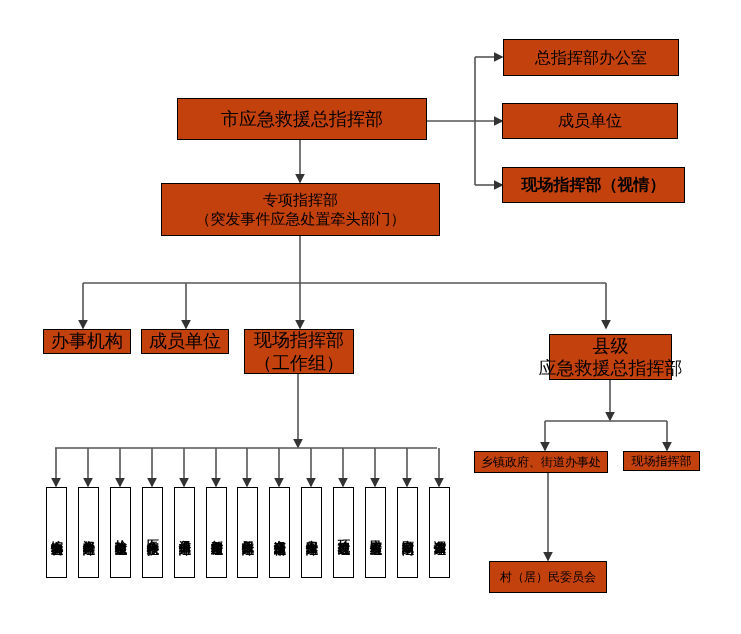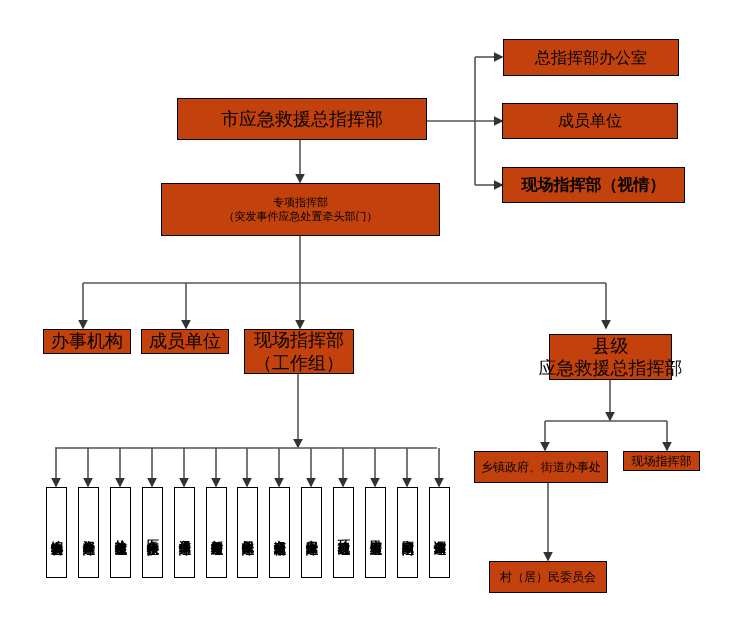--- a/index.html
+++ b/index.html
@@ -7,21 +7,21 @@
          font-family: "DejaVu Sans", sans-serif; color: #000; }
   #canvas { position: absolute; left: 0; top: 0; width: 741px; height: 634px; }
   .box { position: absolute; box-sizing: border-box; border: 1.5px solid #000; background: #c2410c;
          display: flex; flex-direction: column; align-items: center; justify-content: center;
          text-align: center; line-height: 1.25; white-space: nowrap; }
   .vbox { position: absolute; box-sizing: border-box; border: 1.5px solid #000; background: #fff;
           width: 21px; height: 91px; display: flex; align-items: center; justify-content: center; }
   .vbox span { writing-mode: vertical-rl; text-orientation: upright; font-size: 12px; letter-spacing: 1px; font-weight: bold; }
   .f18 { font-size: 18px; }
   .f16 { font-size: 16px; }
-  .f15 { font-size: 11px; }
+  .f15 { font-size: 15px; }
   .f14 { font-size: 18px; }
   .f12 { font-size: 12px; }
   svg line { stroke: #555; stroke-width: 1.6; }
 </style>
 </head>
 <body>
 
 <div id="canvas">
   <svg width="741" height="634" style="position:absolute;left:0;top:0">
     <defs>
@@ -137,21 +137,21 @@
         <span>灾民安置组</span>
       </div>
       <div class="vbox" style="left: 397px; top: 487px;">
         <span>专家顾问组</span>
       </div>
       <div class="vbox" style="left: 429px; top: 487px;">
         <span>调查评估组</span>
       </div>
     </div>
 
-  <div class="box f12" style="left:474px;top:451px;width:134px;height:32px;">
+  <div class="box f12" style="left:474px;top:451px;width:134px;height:22px;">
     <span>乡镇政府、街道办事处</span>
   </div>
   <div class="box f12" style="left:623px;top:451px;width:77px;height:20px;">
     <span>现场指挥部</span>
   </div>
   <div class="box f12" style="left:489px;top:561px;width:118px;height:32px;">
     <span>村（居）民委员会</span>
   </div>
 </div>
 

